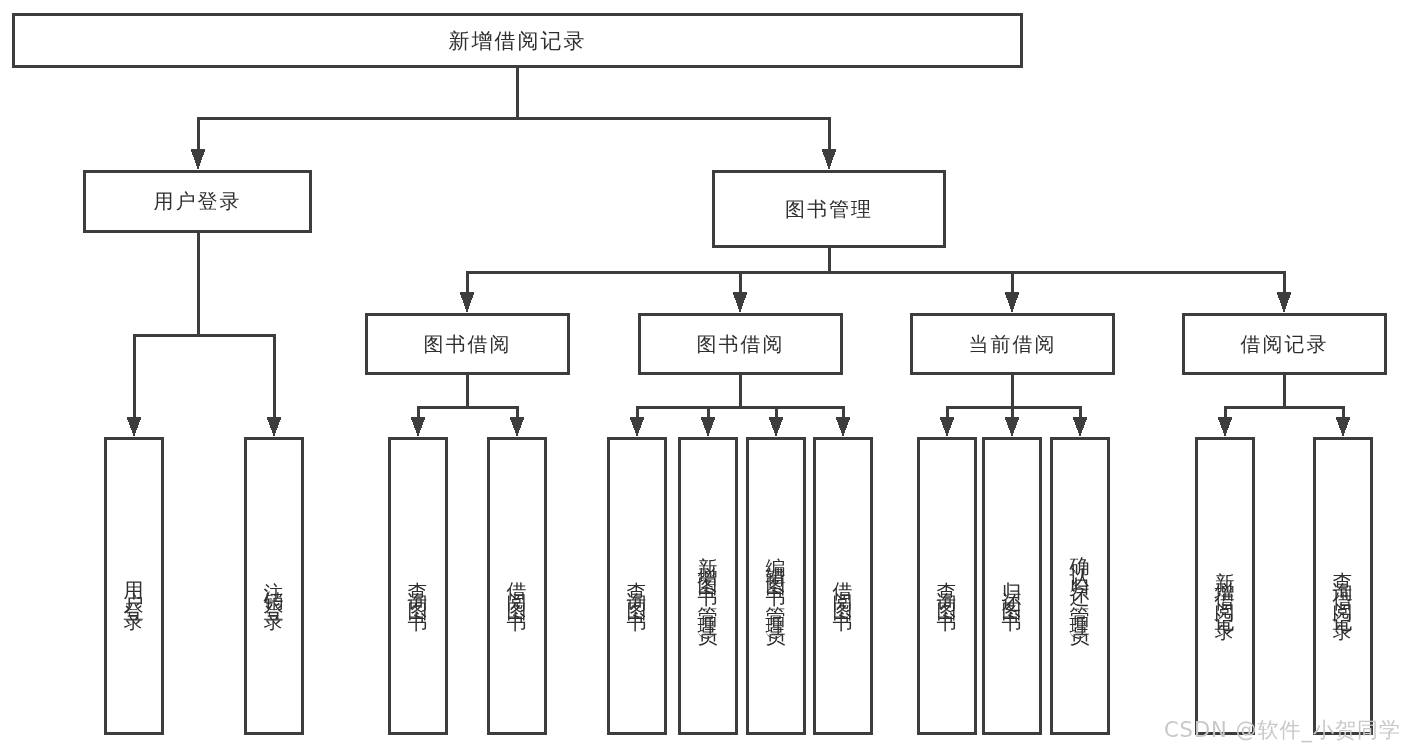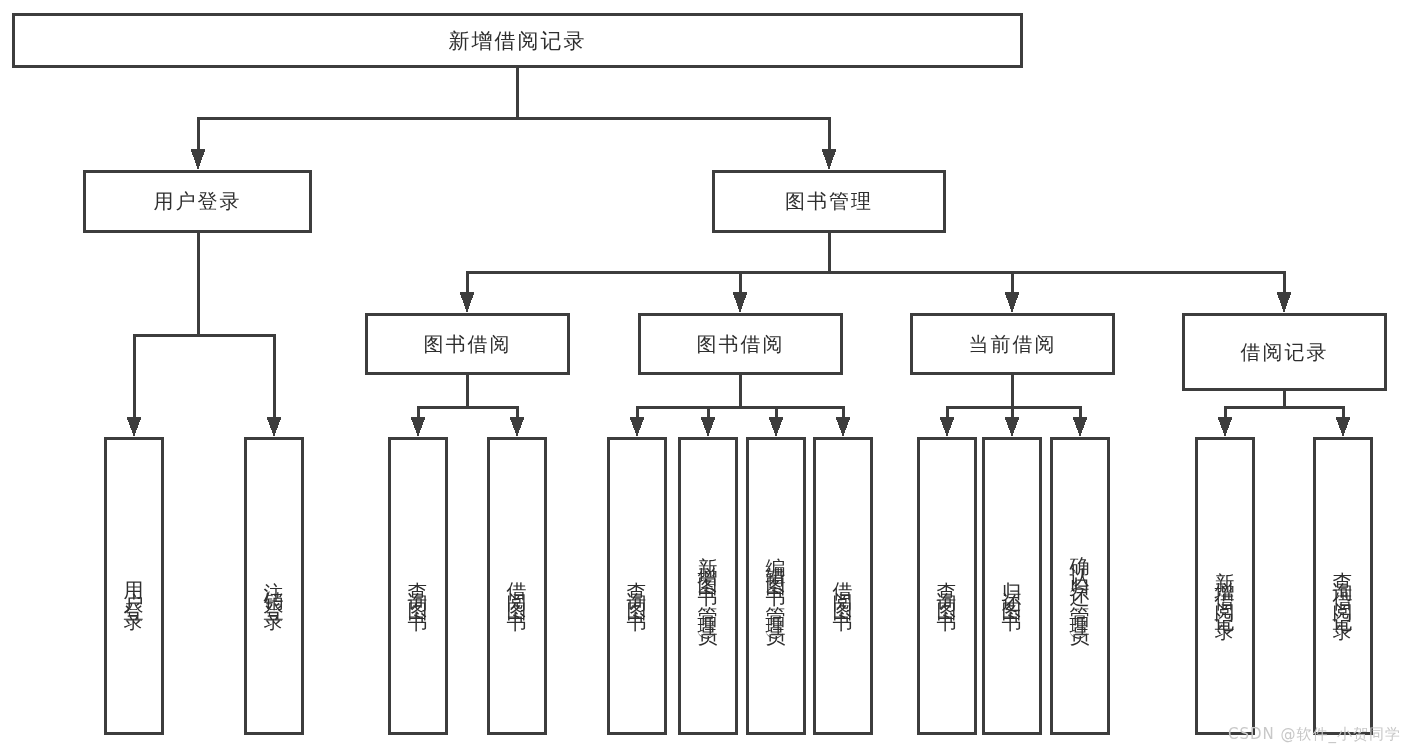--- a/index.html
+++ b/index.html
@@ -15,21 +15,21 @@
     color:#2e2e2e;z-index:2;
   }
   .node.h span{font-size:20px;letter-spacing:2px;white-space:nowrap;}
   .node.root span{font-size:21px;}
   .node.v span{
     writing-mode:vertical-rl;font-size:20px;letter-spacing:10px;
     line-height:1;white-space:nowrap;
   }
   #watermark{
     position:absolute;right:4px;bottom:3px;z-index:5;
-    font-size:15px;color:#c8c8c8;letter-spacing:1px;white-space:nowrap;
+    font-size:21px;color:#c8c8c8;letter-spacing:1px;white-space:nowrap;
   }
 </style>
 </head>
 <body>
 
 <div id="canvas">
 
   <svg id="wires" width="1405" height="747" shape-rendering="crispEdges">
     <g stroke="#3d3d3d" stroke-width="3" fill="#3d3d3d">
       <line x1="517" y1="66" x2="517" y2="119.5"></line>
@@ -99,34 +99,34 @@
     </g>
   </svg>
 
   <div class="node h root" style="left:12px;top:13px;width:1011px;height:55px">
     <span>新增借阅记录</span>
   </div>
 
   <div class="node h" style="left:83px;top:170px;width:229px;height:63px">
     <span>用户登录</span>
   </div>
-  <div class="node h" style="left:712px;top:170px;width:234px;height:63px">
+  <div class="node h" style="left:712px;top:170px;width:234px;height:78px">
     <span>图书管理</span>
   </div>
 
   <div class="node h" style="left:365px;top:313px;width:205px;height:62px">
     <span>图书借阅</span>
   </div>
   <div class="node h" style="left:638px;top:313px;width:205px;height:62px">
     <span>图书借阅</span>
   </div>
   <div class="node h" style="left:910px;top:313px;width:205px;height:62px">
     <span>当前借阅</span>
   </div>
-  <div class="node h" style="left:1182px;top:313px;width:205px;height:78px">
+  <div class="node h" style="left:1182px;top:313px;width:205px;height:62px">
     <span>借阅记录</span>
   </div>
 
   <div class="node v" style="left:104px;top:437px;width:60px;height:298px">
     <span>用户登录</span>
   </div>
   <div class="node v" style="left:244px;top:437px;width:60px;height:298px">
     <span>注销登录</span>
   </div>
   <div class="node v" style="left:388px;top:437px;width:60px;height:298px">

